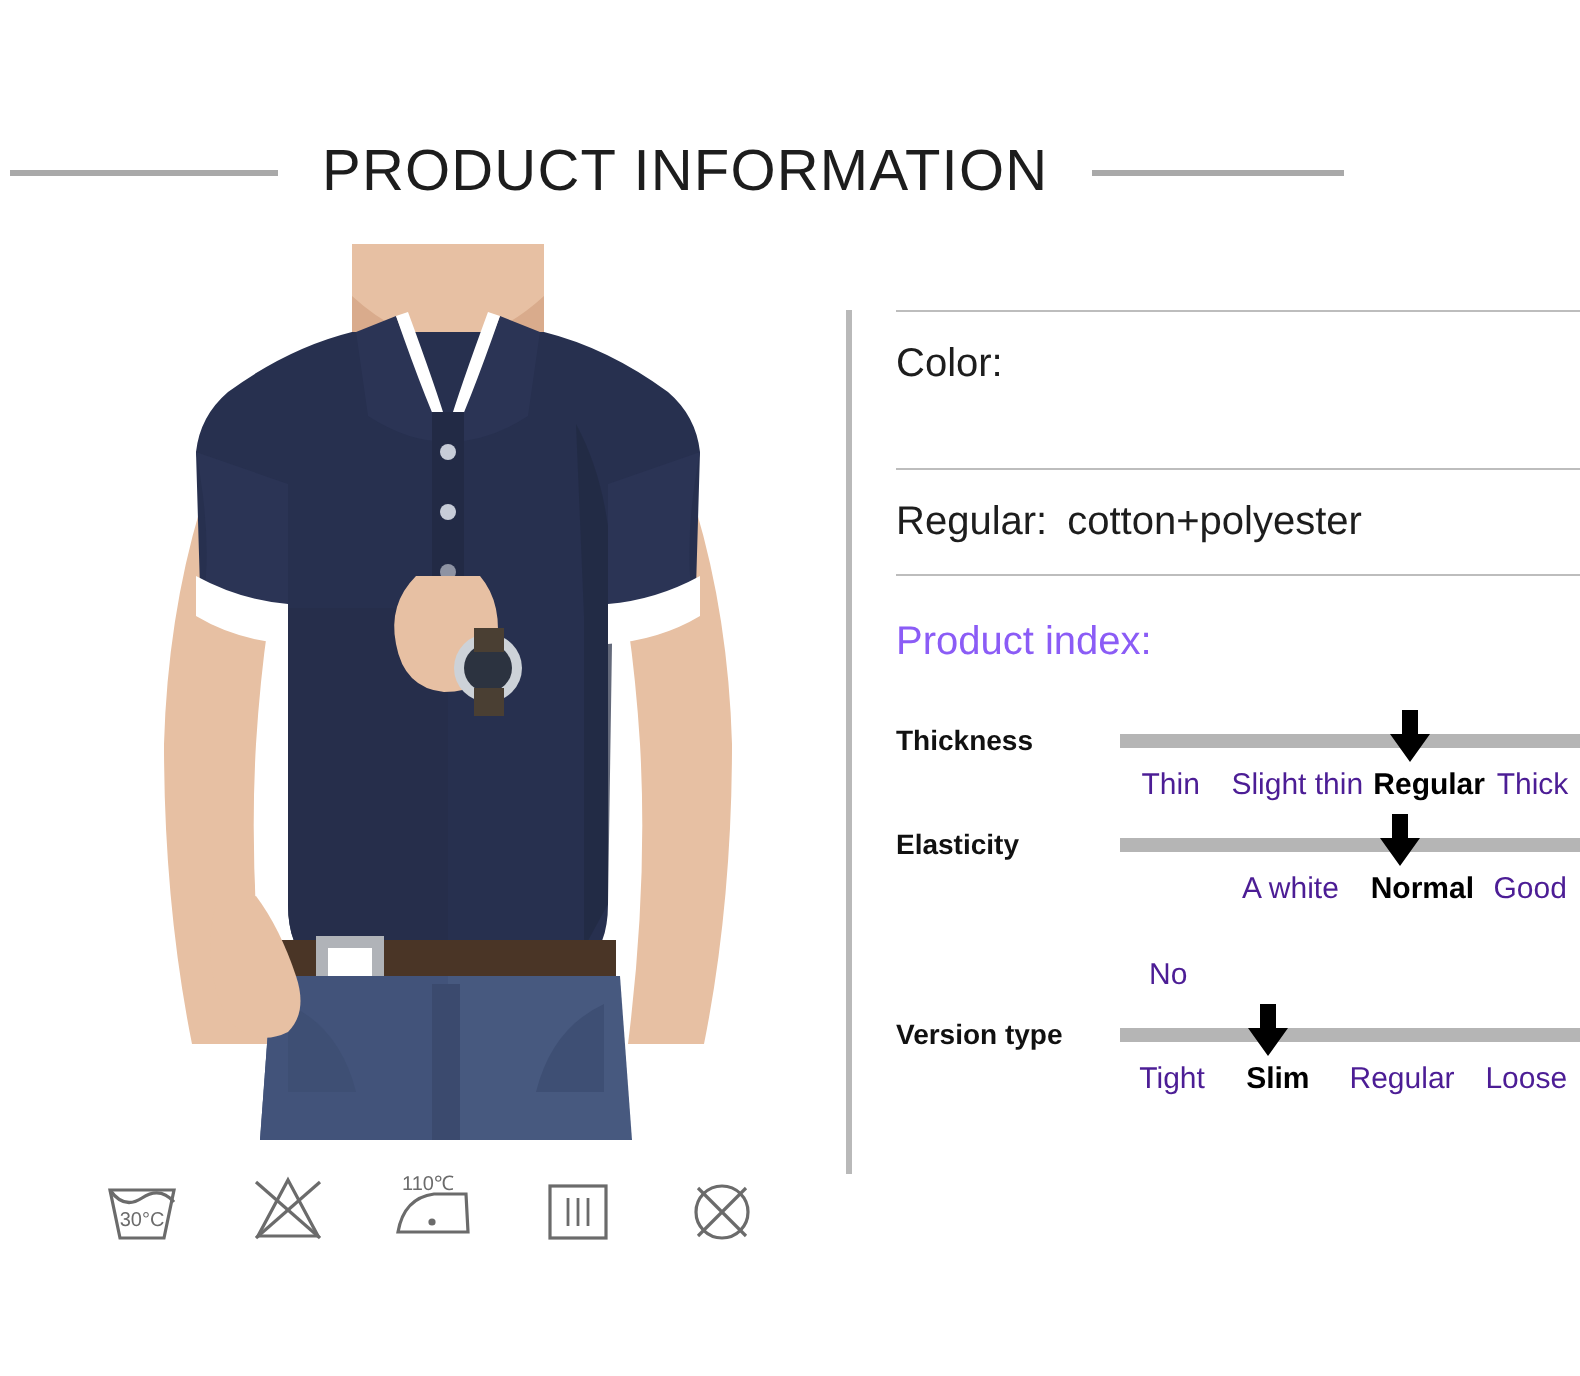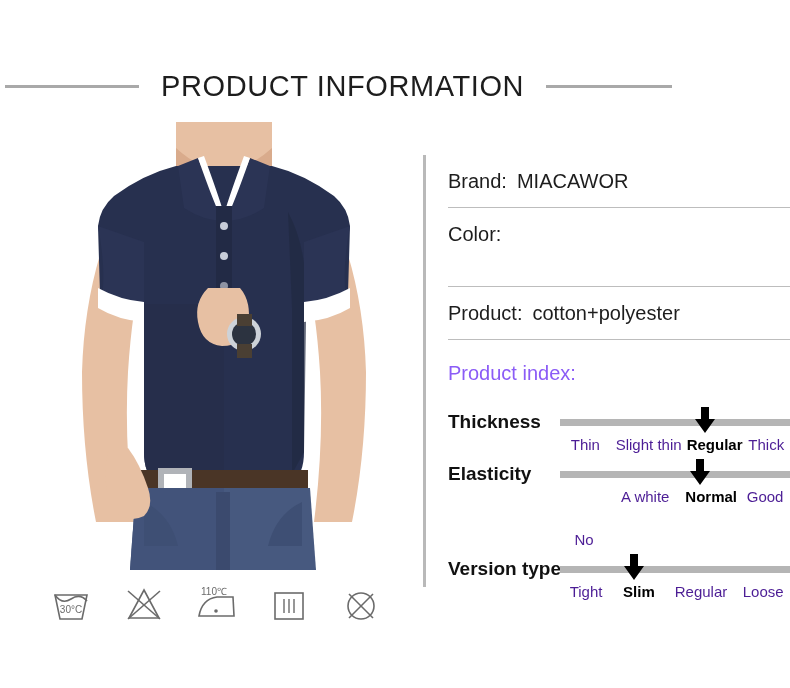--- a/index.html
+++ b/index.html
@@ -105,21 +105,21 @@
   }
 
   
   .index-row { margin-top: 10px; }
   .index-line {
     display: flex;
     align-items: center;
     height: 22px;
   }
   .index-label {
-    font-size: 19px;
+    font-size: 14px;
     font-weight: bold;
     color: #111;
     white-space: nowrap;
     width: 112px;
   }
   .track-wrap {
     position: relative;
     flex: 1;
     height: 22px;
     display: flex;
@@ -248,34 +248,30 @@
     <svg width="46" height="46" viewBox="0 0 46 46">
       <circle cx="23" cy="25" r="13" fill="none" stroke="#6b6b6b" stroke-width="1.6"></circle>
       <line x1="11" y1="13" x2="35" y2="37" stroke="#6b6b6b" stroke-width="1.6"></line>
       <line x1="35" y1="13" x2="11" y2="37" stroke="#6b6b6b" stroke-width="1.6"></line>
     </svg>
   </div>
 </div>
 
 <div class="info-panel">
 
-  <div class="info-row brand-row">
-    <span class="label">Brand:</span>
-    <span class="value">MIACAWOR</span>
-  </div>
   <div class="divider"></div>
 
   <div class="info-row color-row">
     <span class="label">Color:</span>
   </div>
   <div class="spacer-18"></div>
   <div class="divider d2"></div>
 
   <div class="info-row material-row">
-    <span class="label">Product:</span>
+    <span class="label">Regular:</span>
     <span class="value">cotton+polyester</span>
   </div>
   <div class="divider"></div>
 
   <div class="section-title">Product index:</div>
 
   <div class="index-row">
     <div class="index-line">
       <div class="index-label">Thickness</div>
       <div class="track-wrap">

